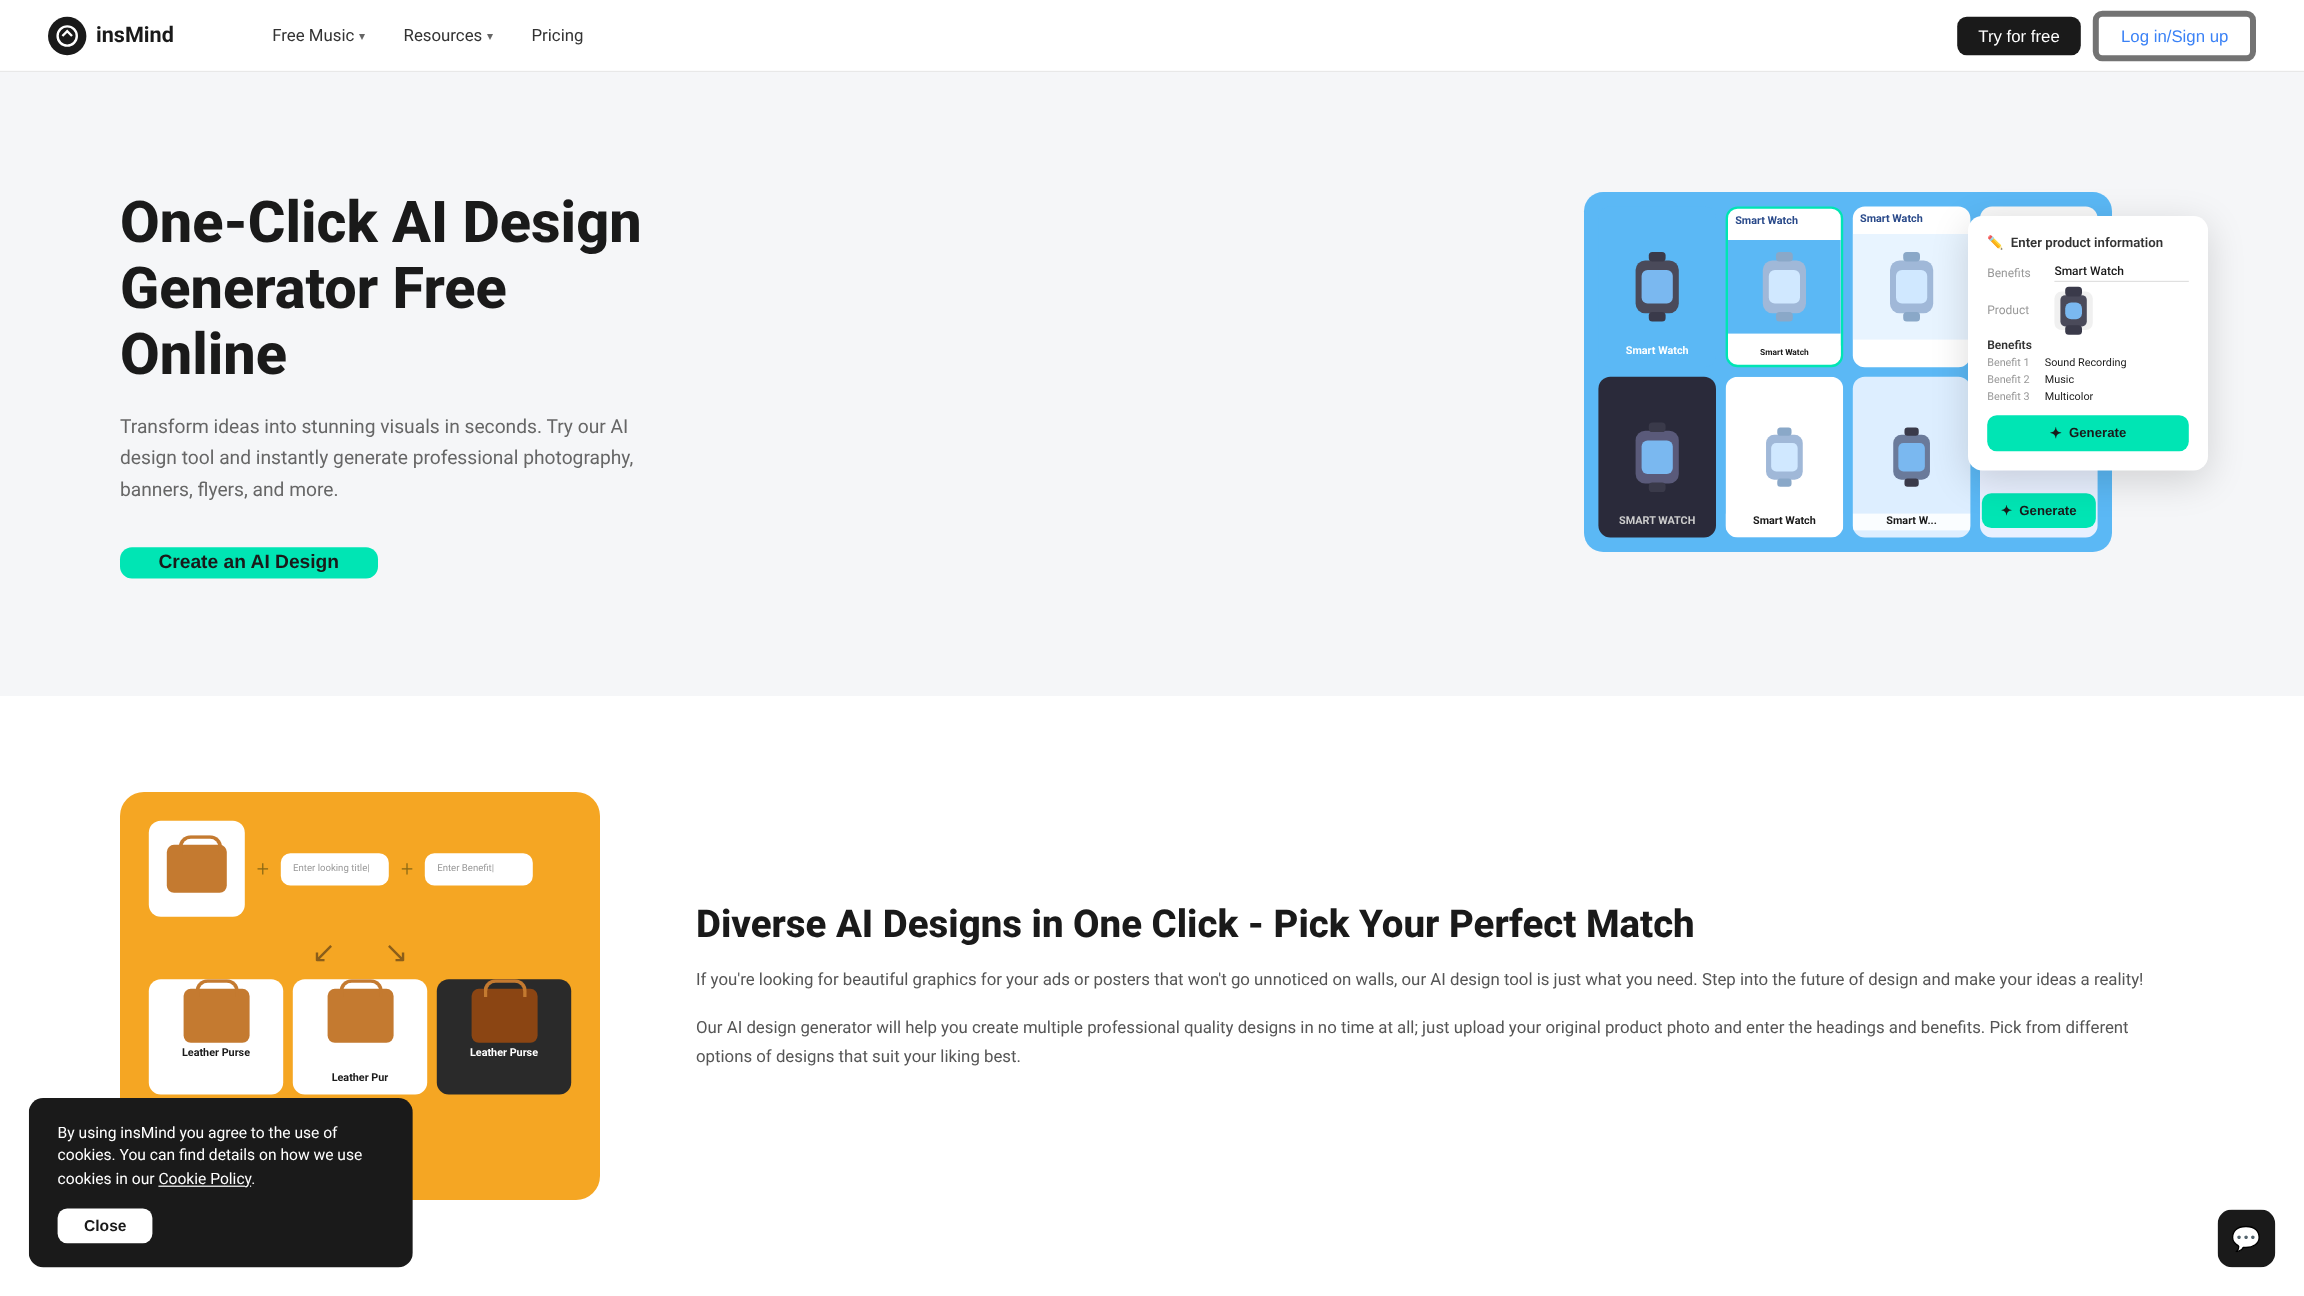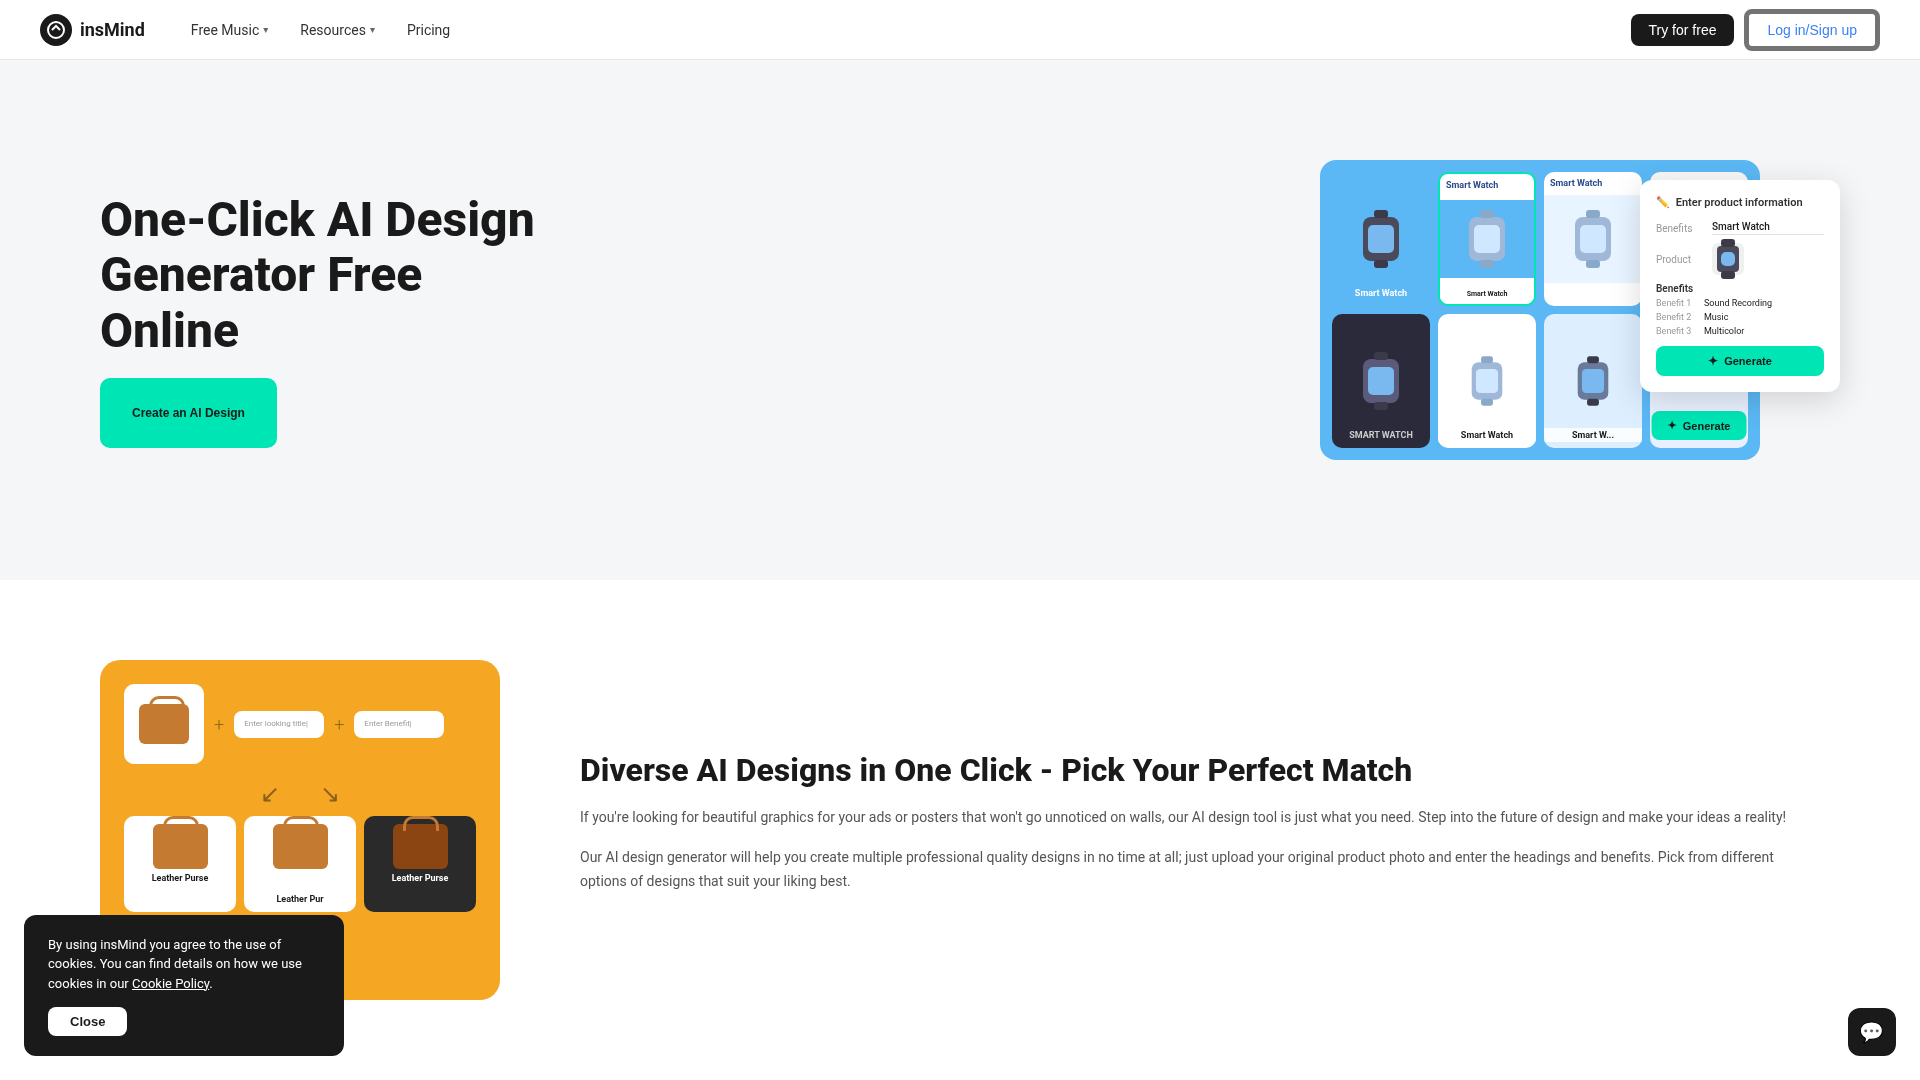--- a/index.html
+++ b/index.html
@@ -9,20 +9,21 @@
     .navbar {
       background: #fff;
       border-bottom: 1px solid #e8e8e8;
       display: flex;
       align-items: center;
       padding: 0 40px;
       height: 60px;
       position: sticky;
       top: 0;
       z-index: 100;
+      gap: 36px;
     }
     .logo {
       display: flex;
       align-items: center;
       gap: 8px;
       font-weight: 700;
       font-size: 18px;
       color: #1a1a1a;
       text-decoration: none;
       margin-right: 30px;
@@ -105,23 +106,23 @@
     .hero-subtitle {
       font-size: 16px;
       color: #666;
       line-height: 1.6;
       margin-bottom: 36px;
     }
     .btn-create {
       background: #00e5b4;
       color: #1a1a1a;
       border: none;
-      padding: 28px 32px;
+      padding: 4px 32px;
       border-radius: 10px;
-      font-size: 12px;
+      font-size: 16px;
       font-weight: 600;
       cursor: pointer;
       transition: background 0.2s;
     }
 
     
     .hero-demo {
       position: relative;
       width: 500px;
       height: 320px;
@@ -474,20 +475,21 @@
 
   <div class="nav-actions">
     <button class="btn-try-free">Try for free</button>
     <button class="btn-login">Log in/Sign up</button>
   </div>
 </nav>
 
 <section class="hero">
   <div class="hero-text">
     <h1 class="hero-title">One-Click AI Design Generator Free Online</h1>
+    <p class="hero-subtitle">Transform ideas into stunning visuals in seconds. Try our AI design tool and instantly generate professional photography, banners, flyers, and more.</p>
     <button class="btn-create">Create an AI Design</button>
   </div>
 
   <div class="hero-demo">
 
     <div class="demo-grid">
 
       <div class="demo-card blue-bg">
         <div class="watch-shape">
           <div class="watch-screen"></div>

